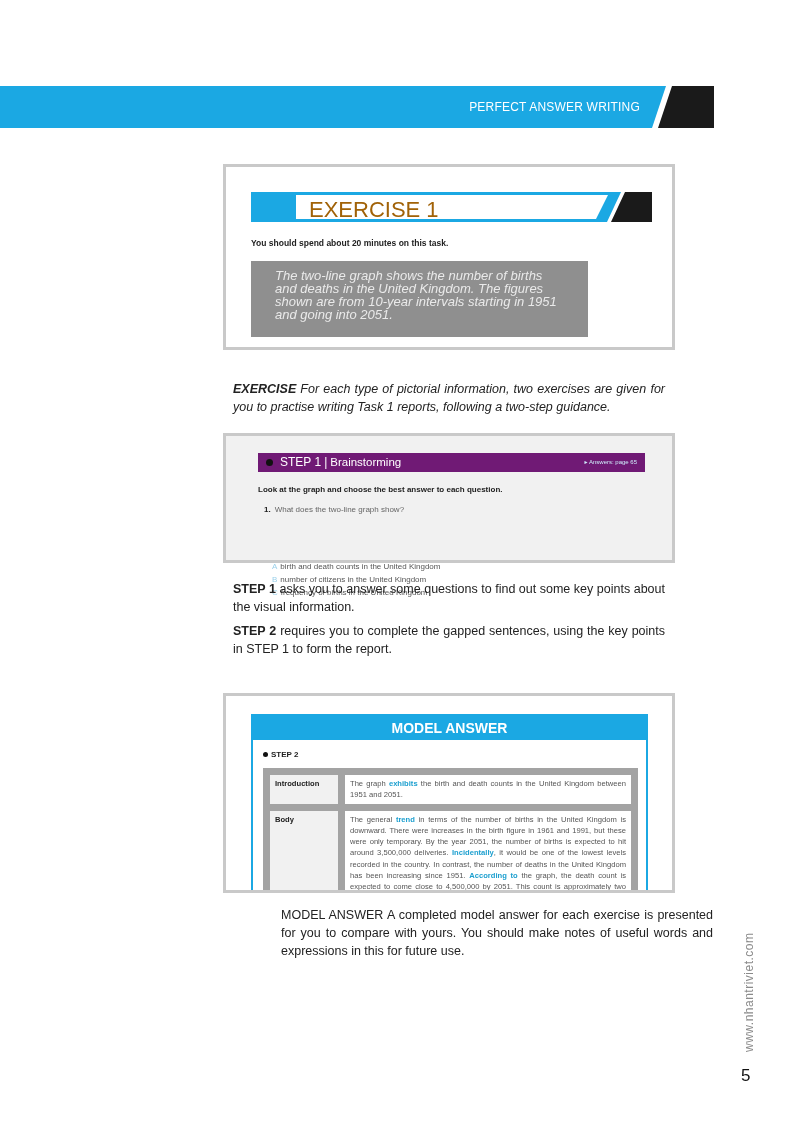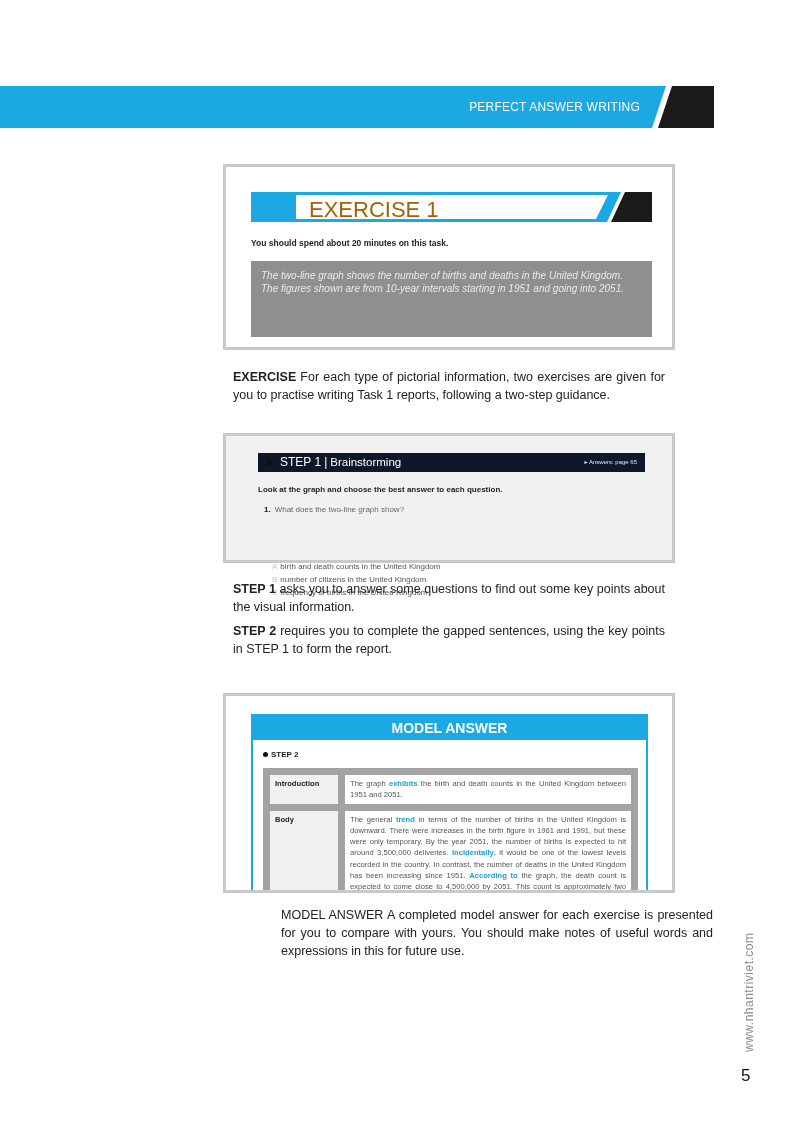--- a/index.html
+++ b/index.html
@@ -19,30 +19,30 @@
   
   .ex-frame { top:164px; height:186px; }
   .ex-banner { position:absolute; left:25px; top:25px; width:370px; height:30px; background:#1ba8e3;
                clip-path: polygon(0 0, 100% 0, calc(100% - 14px) 100%, 0 100%); }
   .ex-banner-inner { position:absolute; left:70px; top:28px; width:312px; height:24px; background:#fff;
                clip-path: polygon(0 0, 100% 0, calc(100% - 12px) 100%, 0 100%); }
   .ex-banner-title { position:absolute; left:83px; top:30px; font-size:22px; font-weight:normal; color:#a16207; }
   .ex-black { position:absolute; left:385px; top:25px; width:41px; height:30px; background:#1a1a1a;
               clip-path: polygon(14px 0, 100% 0, 100% 100%, 0 100%); }
   .ex-instr { position:absolute; left:25px; top:71px; font-size:8.5px; font-weight:bold; color:#222; }
-  .ex-task { position:absolute; left:25px; top:94px; width:401px; height:76px; background:#8f8f8f;
-             box-sizing:border-box; padding:8px 10px; color:#eaeaea; font-style:italic; font-size:10px; line-height:13px; }
+  .ex-task { position:absolute; left:25px; top:94px; width:337px; height:76px; background:#8f8f8f;
+             box-sizing:border-box; padding:8px 24px; color:#eaeaea; font-style:italic; font-size:13px; line-height:13px; }
   .ex-task p { margin:0 0 5px 0; }
 
   .body-text { position:absolute; left:233px; width:432px; font-size:12.5px; line-height:18px; color:#222; text-align:justify; }
   .body-text b { font-weight:bold; }
 
   
   .st-frame { top:433px; height:130px; background:#f1f1f1; }
-  .st-banner { position:absolute; left:32px; top:17px; width:387px; height:19px; background:#0f172a; }
+  .st-banner { position:absolute; left:32px; top:17px; width:387px; height:19px; background:#701a75; }
   .st-dot { position:absolute; left:8px; top:6px; width:7px; height:7px; border-radius:50%; background:#111; }
   .st-title { position:absolute; left:22px; top:2px; color:#fff; font-size:12px; }
   .st-title .sep { margin:0 3px; }
   .st-title .sub { font-size:11.5px; }
   .st-ans { position:absolute; right:8px; top:5px; color:#cfeefc; font-size:6px; }
   .st-instr { position:absolute; left:32px; top:49px; font-size:8px; font-weight:bold; color:#222; }
   .st-q { position:absolute; left:38px; top:69px; font-size:8px; color:#666; }
   .st-q b { color:#222; margin-right:4px; }
   .st-opt { position:absolute; left:46px; font-size:8px; color:#555;margin-top:41px; }
   .st-opt .lt { color:#9ad0ea; margin-right:3px; }
@@ -75,21 +75,21 @@
   <div class="ex-banner"></div>
   <div class="ex-banner-inner"></div>
   <div class="ex-banner-title">EXERCISE 1</div>
   <div class="ex-black"></div>
   <div class="ex-instr">You should spend about 20 minutes on this task.</div>
   <div class="ex-task">
     <p>The two-line graph shows the number of births and deaths in the United Kingdom. The figures shown are from 10-year intervals starting in 1951 and going into 2051.</p>
   </div>
 </div>
 
-<div class="body-text" style="top:368px;"><b>EXERCISE</b><span> For each type of pictorial information, two exercises are given for you to practise writing Task 1 reports, following a two-step guidance.</span></div>
+<div class="body-text" style="top:380px;font-style:italic;"><b>EXERCISE</b><span> For each type of pictorial information, two exercises are given for you to practise writing Task 1 reports, following a two-step guidance.</span></div>
 
 <div class="frame st-frame">
   <div class="st-banner">
     <span class="st-dot"></span>
     <span class="st-title"><span>STEP 1</span><span class="sep">|</span><span class="sub">Brainstorming</span></span>
     <span class="st-ans">▸ Answers: page 65</span>
   </div>
   <div class="st-instr">Look at the graph and choose the best answer to each question.</div>
   <div class="st-q"><b>1.</b><span>What does the two-line graph show?</span></div>
   <div class="st-opt" style="top:85px;"><span class="lt">A</span><span>birth and death counts in the United Kingdom</span></div>

